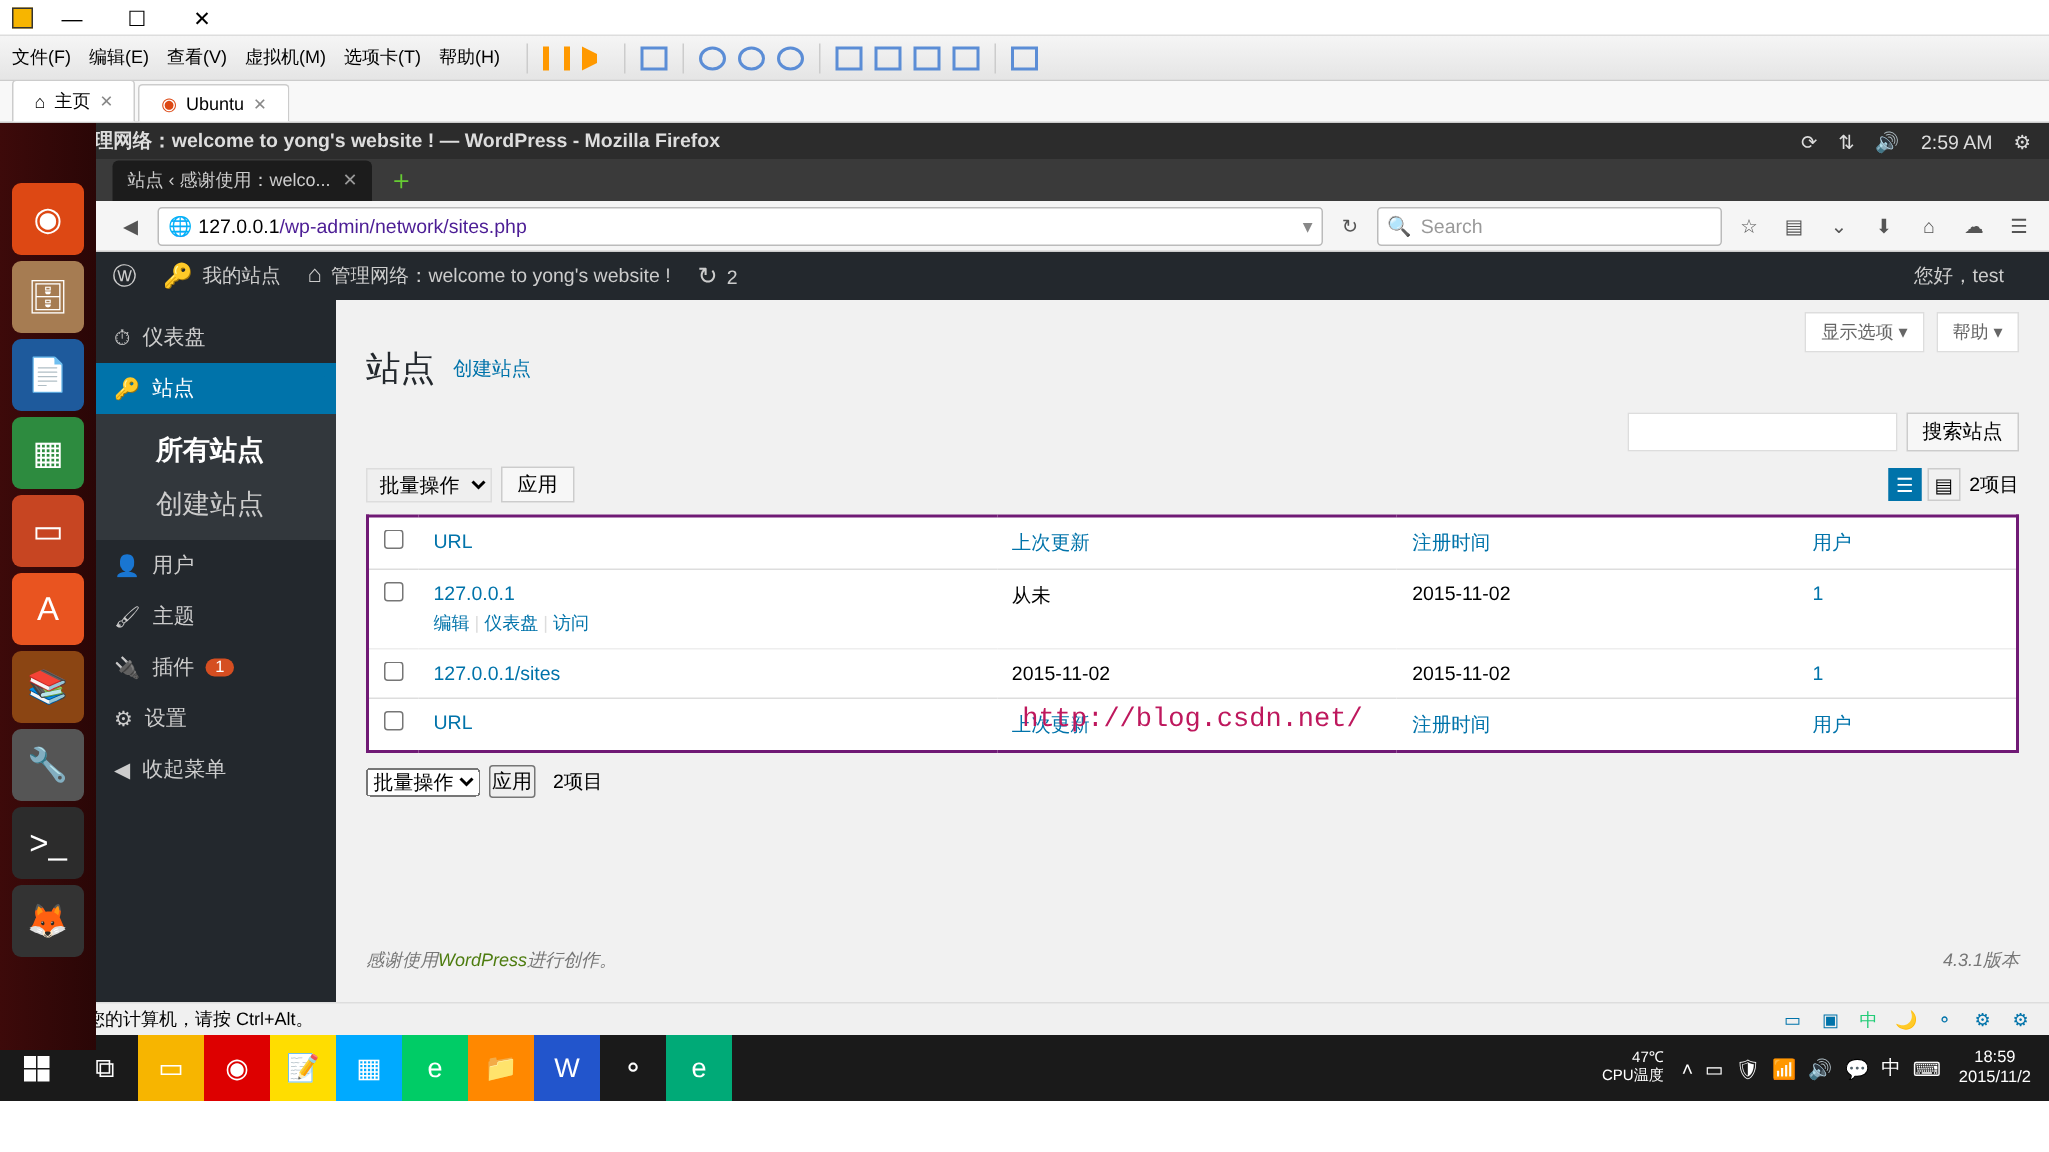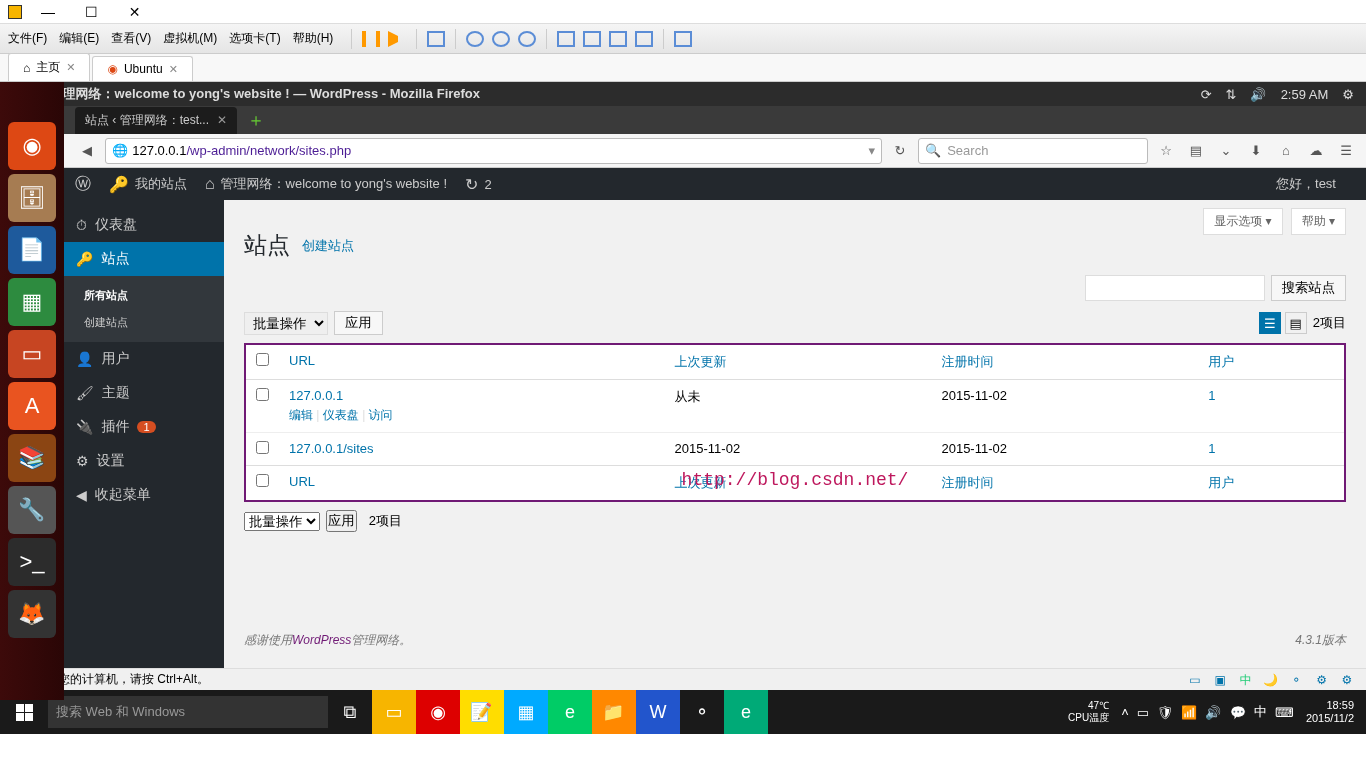--- a/index.html
+++ b/index.html
@@ -47,21 +47,21 @@
 .wp-adminbar{height:32px;background:#23282d;color:#ccc;display:flex;align-items:center;padding:0 12px 0 75px;font-size:13px}
 .wp-adminbar .ab-item{display:flex;align-items:center;gap:6px;margin-right:18px;cursor:pointer}
 .wp-adminbar .spacer{flex:1}
 .wp-adminbar .icon{font-size:16px}
 .wp-body{display:flex;height:468px;padding-left:64px}
 .wp-sidebar{width:160px;background:#23282d;color:#ccc;padding-top:8px}
 .wp-menu-item{padding:8px 12px;display:flex;align-items:center;gap:8px;cursor:pointer;font-size:14px}
 .wp-menu-item.current{background:#0073aa;color:#fff;position:relative}
 .wp-menu-item.current::after{content:"";position:absolute;right:-8px;top:50%;transform:translateY(-50%);border:8px solid transparent;border-left-color:#0073aa}
 .wp-submenu{background:#32373c;padding:6px 0}
-.wp-submenu-item{padding:6px 12px 6px 20px;font-size:11px;cursor:pointer;color:#ccc}
+.wp-submenu-item{padding:6px 12px 6px 40px;font-size:18px;cursor:pointer;color:#ccc}
 .wp-submenu-item.current{color:#fff;font-weight:bold}
 .badge{background:#d54e21;color:#fff;border-radius:10px;padding:0 6px;font-size:11px}
 .wp-content{flex:1;background:#f1f1f1;padding:10px 20px;overflow:auto;position:relative}
 .screen-meta{position:absolute;right:20px;top:8px;display:flex;gap:8px}
 .screen-meta-btn{border:1px solid #ddd;background:#fff;padding:4px 10px;font-size:12px;color:#666;cursor:pointer}
 .wp-heading{font-size:23px;font-weight:400;color:#23282d;margin:20px 0 14px;display:flex;align-items:center;gap:12px}
 .page-title-action{color:#0073aa;font-size:13px;border:none;background:none;cursor:pointer}
 .search-box{display:flex;justify-content:flex-end;gap:6px;margin-bottom:10px}
 .search-box input[type=text]{width:180px;padding:3px 6px;border:1px solid #ddd}
 .search-box .btn{padding:3px 10px;border:1px solid #ccc;background:#f7f7f7;cursor:pointer}
@@ -77,34 +77,34 @@
 .wp-table thead th{border-bottom:1px solid #ddd;color:#0073aa;font-weight:normal}
 .wp-table thead th:first-child,.wp-table tfoot th:first-child{width:30px}
 .wp-table tfoot th{border-top:1px solid #ddd;color:#0073aa;font-weight:normal}
 .wp-table tbody tr{border-bottom:1px solid #eee}
 .wp-table a{color:#0073aa;text-decoration:none}
 .row-actions{color:#ddd;margin-top:4px;font-size:12px}
 .row-actions a{color:#0073aa}
 .watermark{position:absolute;left:50%;top:270px;transform:translateX(-50%);color:#be185d;font-size:18px;font-family:Liberation Mono, monospace;pointer-events:none}
 .tablenav-bottom{display:flex;align-items:center;gap:6px;margin-top:8px}
 .footer-line{display:flex;justify-content:space-between;color:#777;font-style:italic;font-size:12px;margin-top:100px}
-.footer-line a{color:#701a75;text-decoration:none}
+.footer-line a{color:#4d7c0f;text-decoration:none}
 .vmware-statusbar{height:22px;background:#f0f0f0;border-top:1px solid #ddd;display:flex;align-items:center;padding:0 10px;font-size:12px;justify-content:space-between}
 .vmware-statusbar .status-icons span{display:inline-block;width:18px;height:14px;margin-left:4px;font-size:12px;text-align:center;color:#0073aa;cursor:pointer}
 .win-taskbar{height:44px;background:#1a1a1a;display:flex;align-items:center;color:#fff}
 .start-btn{width:48px;height:44px;display:flex;align-items:center;justify-content:center;cursor:pointer}
 .win-logo{display:grid;grid-template-columns:8px 8px;grid-template-rows:8px 8px;gap:1px}
 .win-logo span{background:#fff}
 .cortana{width:280px;height:32px;background:#333;color:#999;display:flex;align-items:center;padding:0 8px;font-size:13px}
 .task-icon{width:44px;height:44px;display:flex;align-items:center;justify-content:center;cursor:pointer;font-size:18px}
 .task-icon.colored{color:#fff}
 .systray{margin-left:auto;display:flex;align-items:center;padding-right:4px}
 .temp-box{text-align:right;font-size:10px;line-height:12px;margin-right:8px}
 .tray-icon{margin:0 4px;font-size:13px;cursor:pointer}
-.time-box{text-align:right;font-size:11px;line-height:13px;margin:0 8px}
+.time-box{text-align:center;font-size:11px;line-height:13px;margin:0 8px}
 </style>
 </head>
 <body>
 
 <div class="vmware-titlebar">
   <span class="app-icon"></span>
   <span class="win-controls">
     <span>—</span>
     <span>☐</span>
     <span>✕</span>
@@ -153,21 +153,21 @@
   <span class="win-title">站点 ‹ 管理网络：welcome to yong's website ! — WordPress - Mozilla Firefox</span>
   <span class="top-icon">⟳</span>
   <span class="top-icon">⇅</span>
   <span class="top-icon">🔊</span>
   <span class="top-icon">2:59 AM</span>
   <span class="top-icon">⚙</span>
 </div>
 
 <div class="firefox-tabs">
   <div class="ff-tab">
-    <span>站点 ‹ 管理网络：test...</span>
+    <span>站点 ‹ 感谢使用：welco...</span>
     <span class="close">✕</span>
   </div>
   <span class="ff-newtab">＋</span>
 </div>
 
 <div class="firefox-toolbar">
   <span class="ff-btn">◀</span>
   <div class="ff-addr">
     <span class="globe">🌐</span>
     <span>127.0.0.1</span>
@@ -335,21 +335,21 @@
 
     <div class="tablenav-bottom">
       <select><option>批量操作</option></select>
       <button class="btn">应用</button>
       <span class="spacer"></span>
       <span>2项目</span>
     </div>
 
     <div class="footer-line">
       <span>
-        <span>感谢使用</span><a>WordPress</a><span>管理网络。</span>
+        <span>感谢使用</span><a>WordPress</a><span>进行创作。</span>
       </span>
       <span>4.3.1版本</span>
     </div>
   </div>
 </div>
 
 <div class="vmware-statusbar">
   <span>要返回到您的计算机，请按 Ctrl+Alt。</span>
   <span class="status-icons">
     <span>▭</span>
@@ -363,23 +363,20 @@
 </div>
 
 <div class="win-taskbar">
   <div class="start-btn">
     <div class="win-logo">
         <span></span>
         <span></span>
         <span></span>
         <span></span>
       </div>
-  </div>
-  <div class="cortana">
-    <span>搜索 Web 和 Windows</span>
   </div>
   <div class="task-icon">⧉</div>
   <div class="task-icon colored" style="background:#f7b500">▭</div>
   <div class="task-icon colored" style="background:#d00">◉</div>
   <div class="task-icon colored" style="background:#fd0">📝</div>
   <div class="task-icon colored" style="background:#0af">▦</div>
   <div class="task-icon colored" style="background:#0c6">e</div>
   <div class="task-icon colored" style="background:#f80">📁</div>
   <div class="task-icon colored" style="background:#25c">W</div>
   <div class="task-icon colored">⚬</div>

